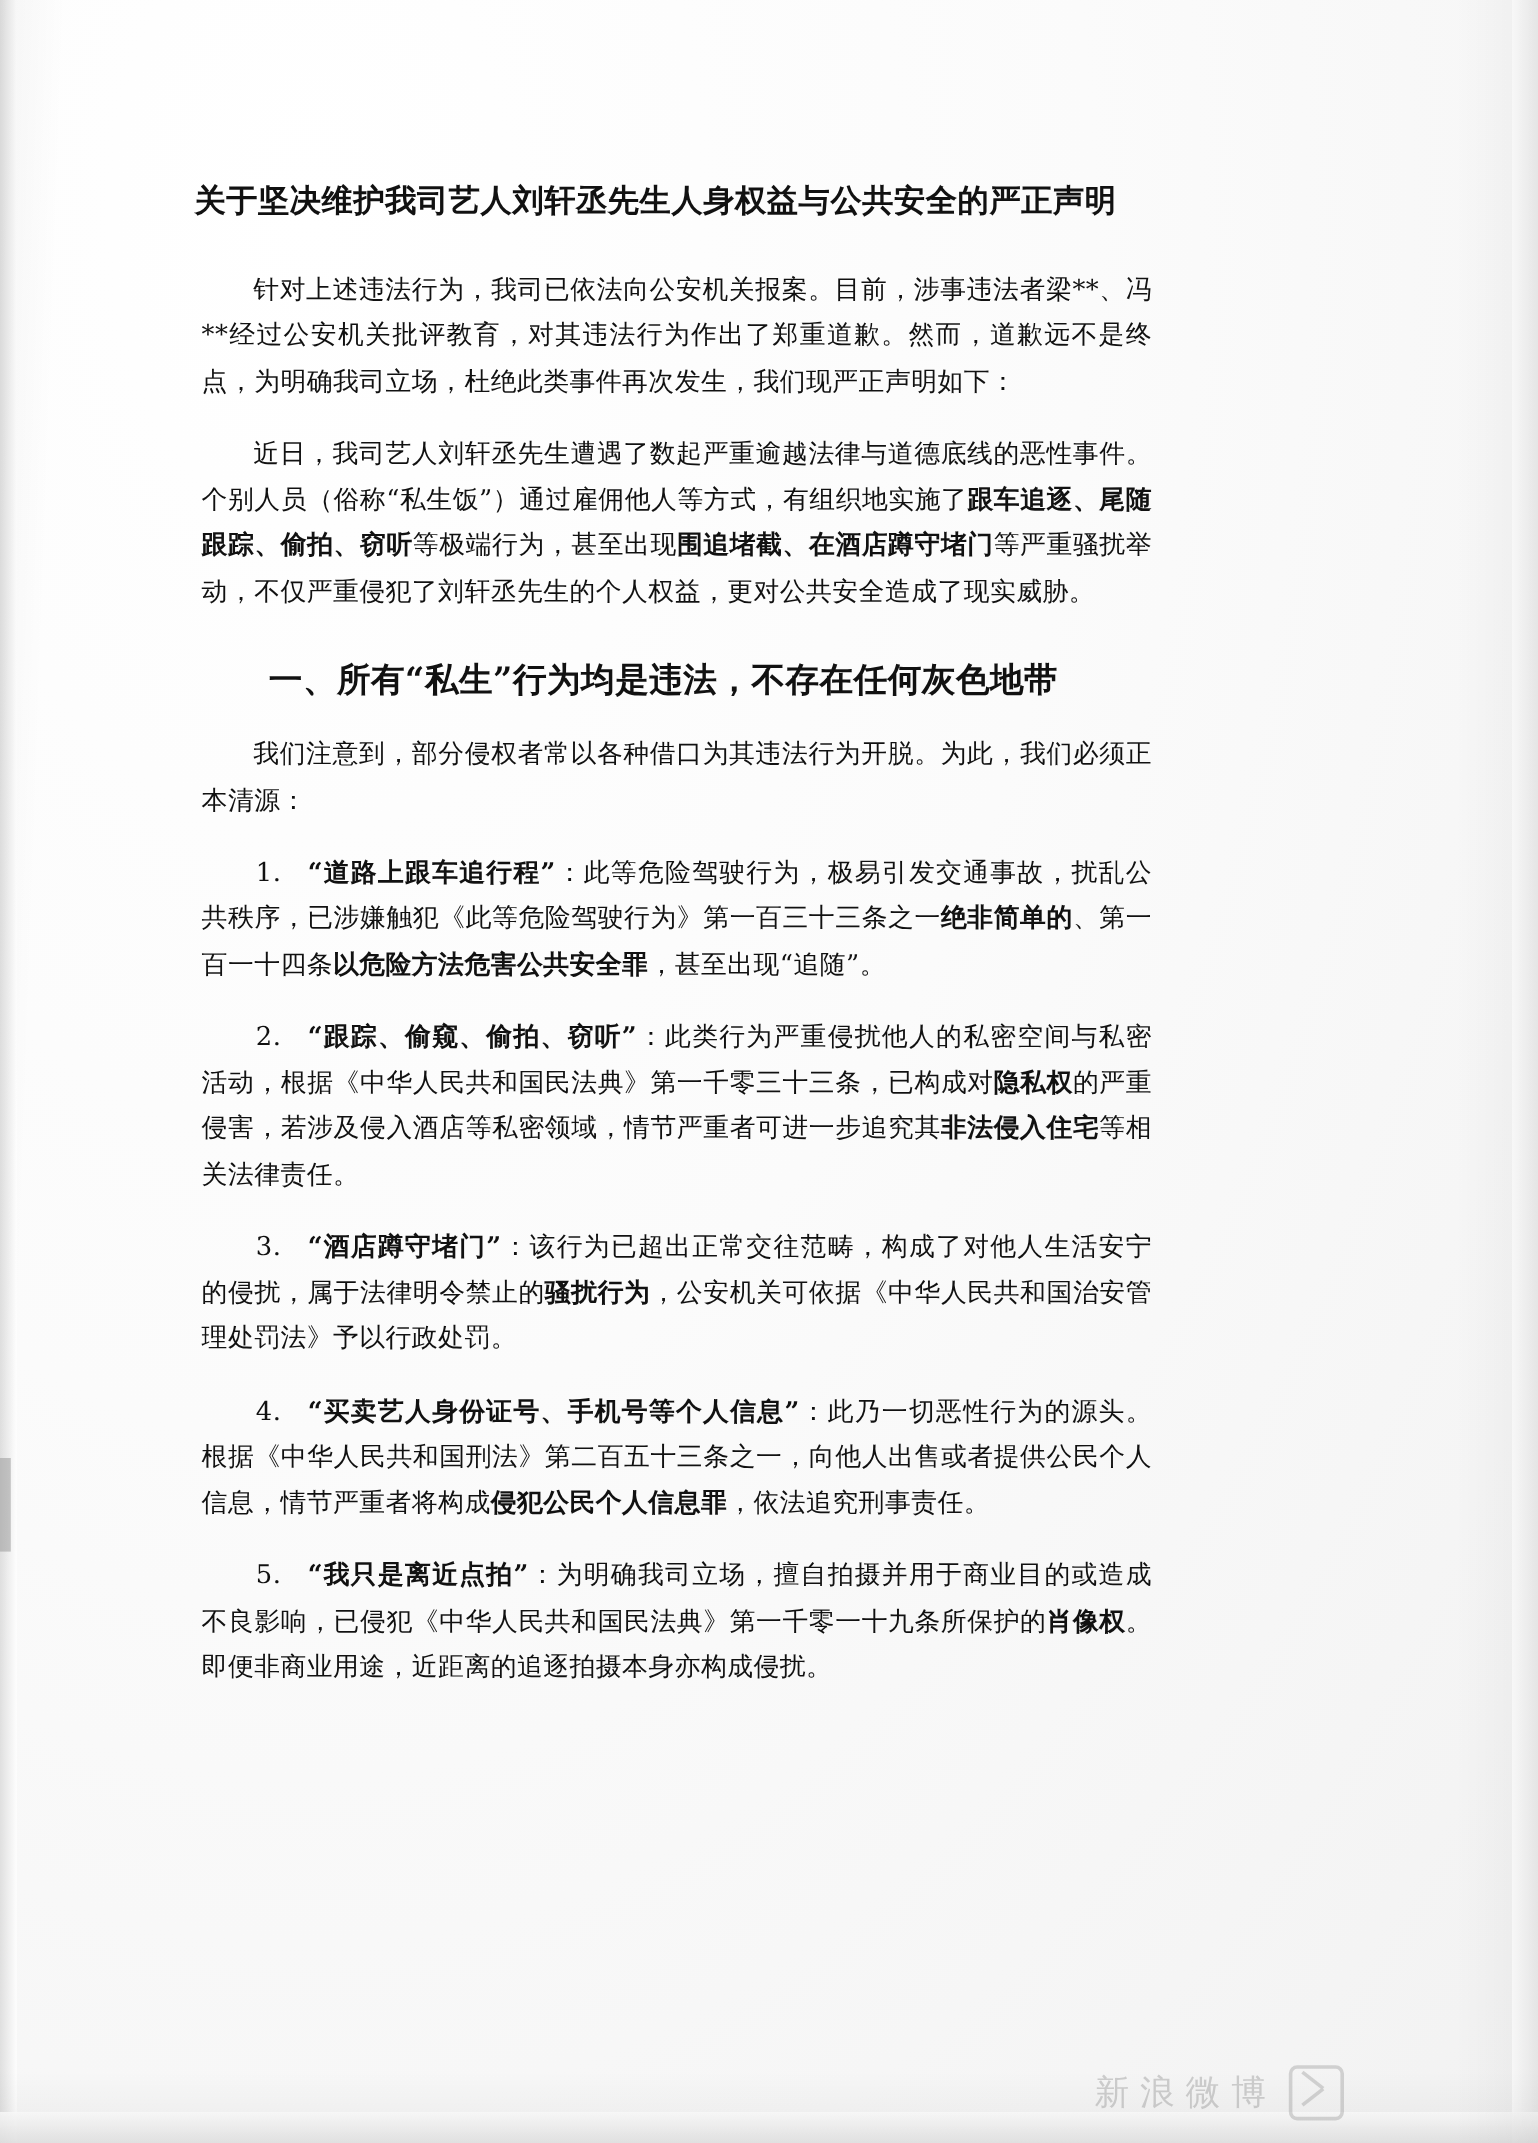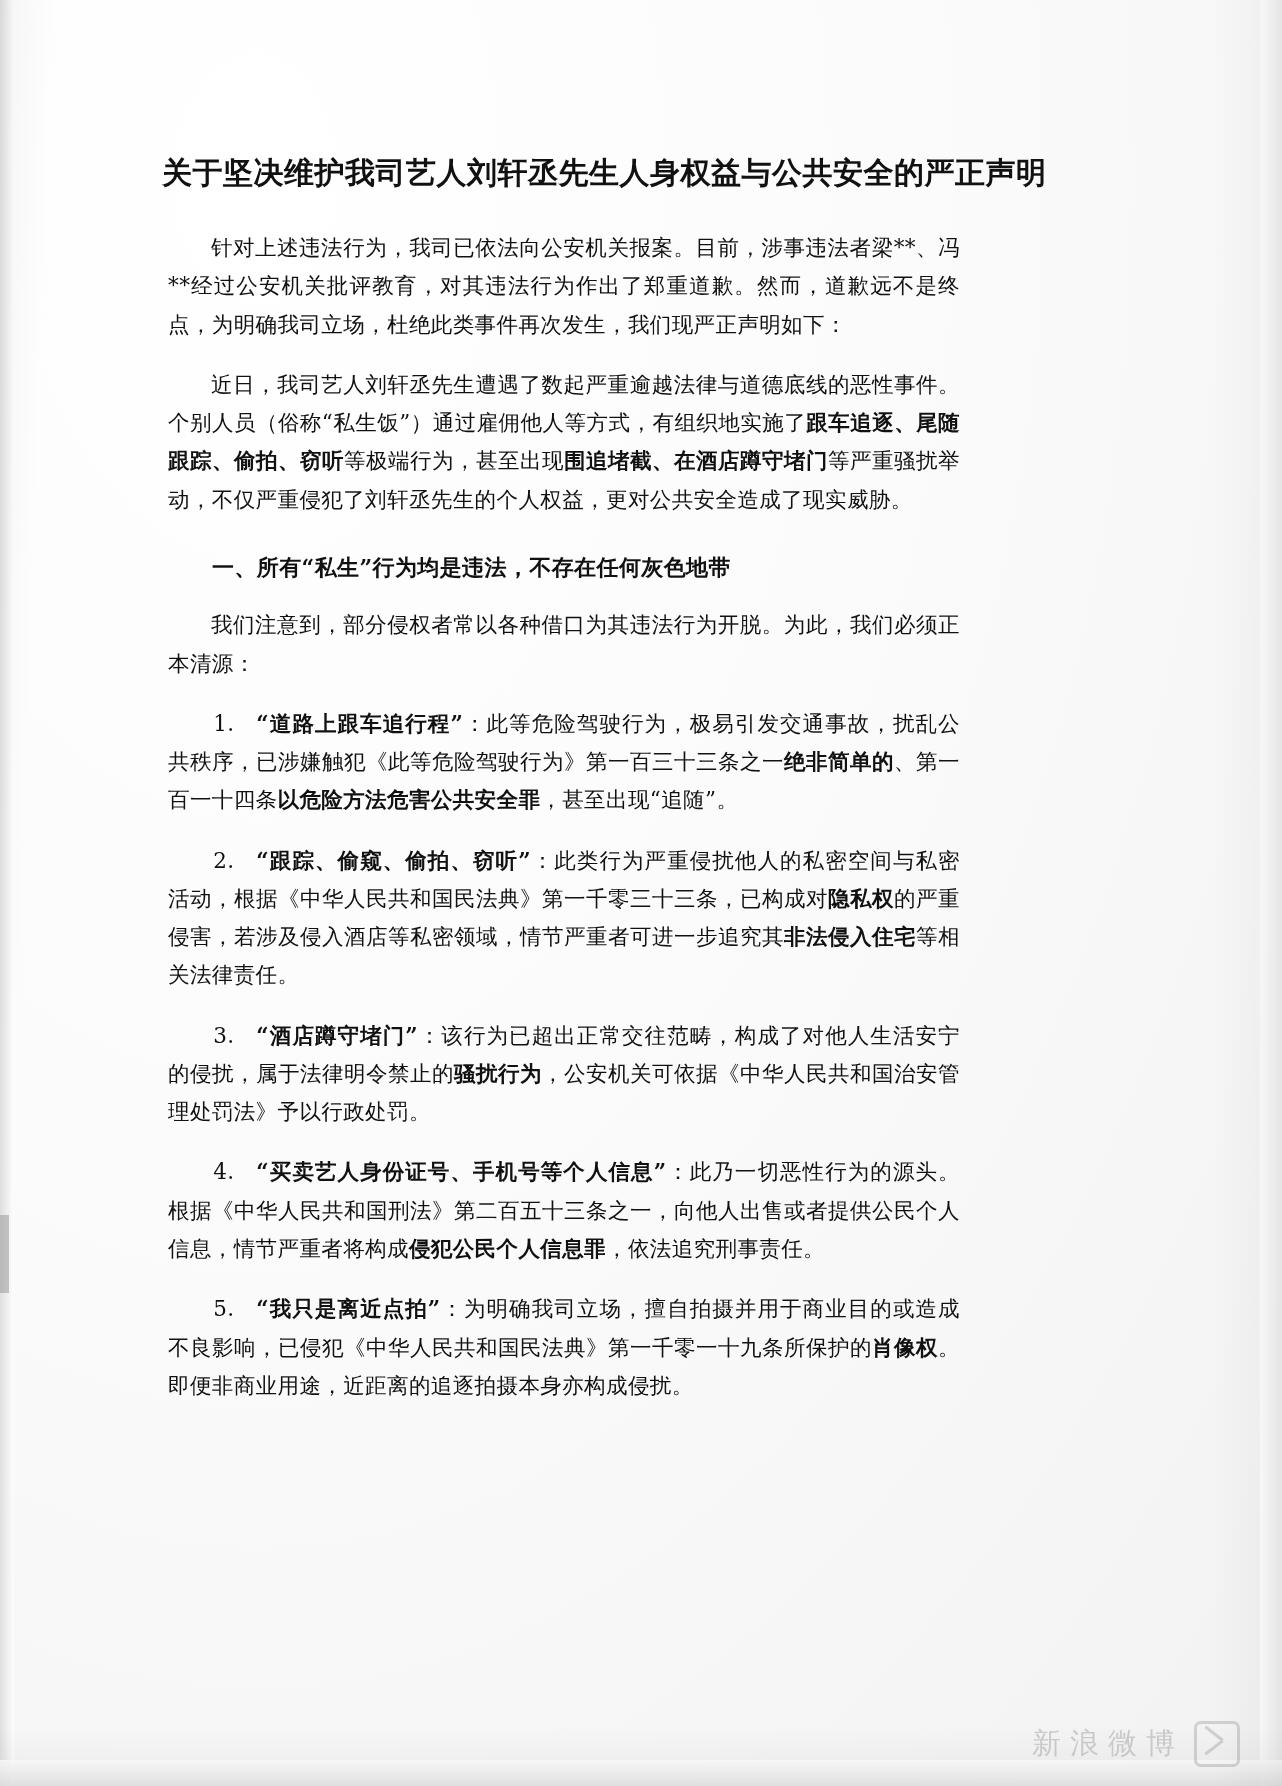--- a/index.html
+++ b/index.html
@@ -65,41 +65,42 @@
   }
 
   .content {
     position: absolute;
     left: 168px;
     top: 150px;
     width: 792px;
   }
 
   .doc-title {
-    font-size: 30px;
+    font-size: 26px;
     font-weight: bold;
     letter-spacing: .5px;
     text-align: left;
     line-height: 1.5;
     margin: 0 0 34px 0;
     white-space: nowrap;
     margin-left: -6px;
+    font-family: Liberation Mono, monospace;
   }
 
   p.para {
     font-size: 21.5px;
     line-height: 1.78;
     margin: 0 0 22px 0;
     text-align: justify;
     text-indent: 2em;
     letter-spacing: .4px;
   }
 
   h2.section-heading {
-    font-size: 22px;
+    font-size: 28px;
     font-weight: bold;
     line-height: 1.7;
     margin: 30px 0 20px 0;
     text-indent: 2em;
     letter-spacing: .4px;
   }
 
   .list-item {
     font-size: 21.5px;
     line-height: 1.78;
@@ -108,27 +109,27 @@
     letter-spacing: .4px;
     text-indent: 2.1em;
   }
   .list-item .num {
     font-weight: normal;
   }
   .b { font-weight: bold; }
 
   .watermark {
     position: absolute;
-    right: 42px;
+    right: 30px;
     bottom: 16px;
     width: 340px;
     height: 52px;
     display: flex;
     align-items: center;
-    justify-content: flex-end;
+    justify-content: flex-start;
     gap: 10px;
     opacity: .33;
     filter: blur(0.4px);
   }
   .watermark .wm-text {
     font-size: 29px;
     letter-spacing: 9px;
     color: #7b7b7b;
     font-family: "DejaVu Sans", "Liberation Sans", sans-serif;
   }

